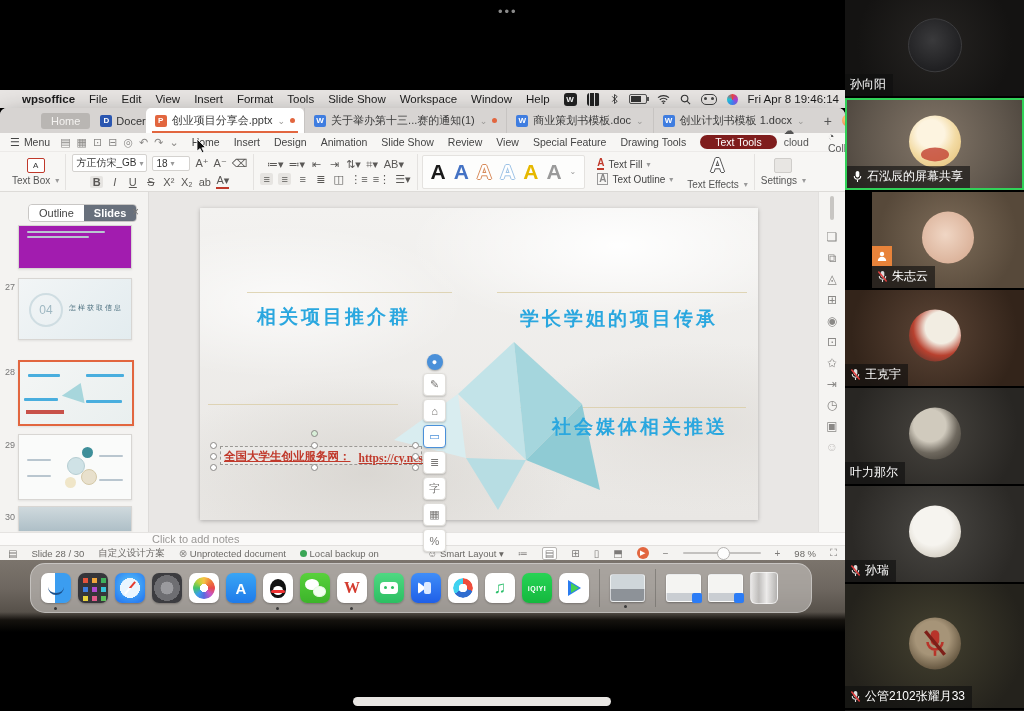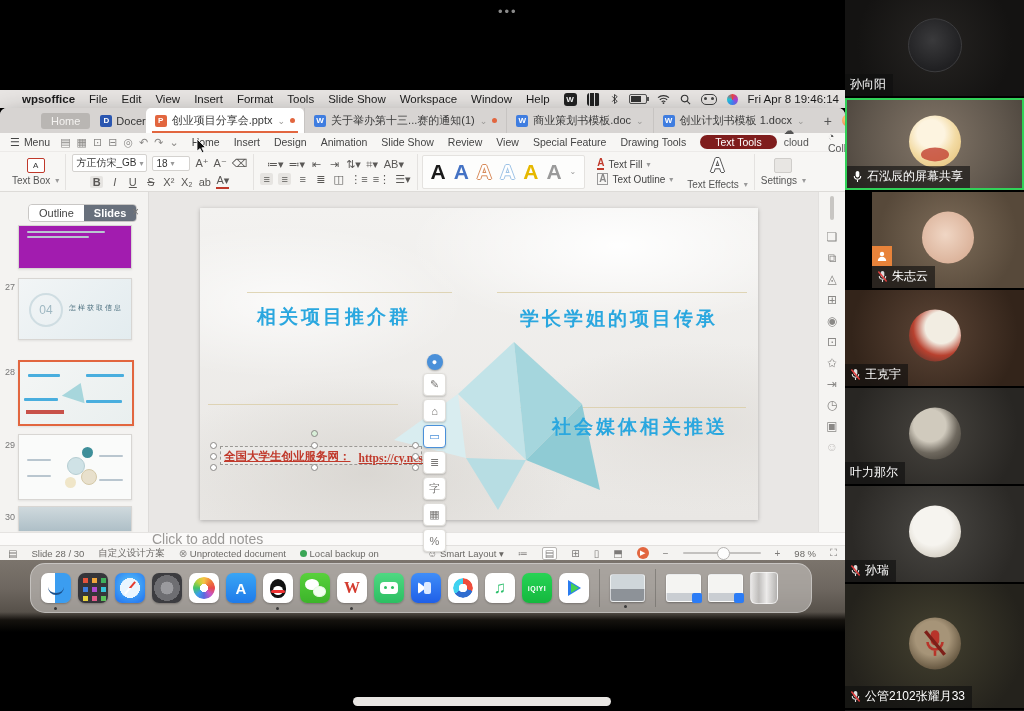--- a/index.html
+++ b/index.html
@@ -121,21 +121,21 @@
   .hdl{position:absolute;width:5px;height:5px;border:1px solid #8a8886;border-radius:50%;background:#fff;}
   .airplane{position:absolute;left:186px;top:130px;}
 
   
   .floattb{position:absolute;left:423px;top:162px;display:flex;flex-direction:column;align-items:center;gap:3px;z-index:5;}
   .ft-circle{width:16px;height:16px;border-radius:50%;background:#4a90d9;box-shadow:0 1px 2px rgba(0,0,0,.3);display:flex;align-items:center;justify-content:center;color:#fff;font-size:9px;}
   .ft-btn{width:21px;height:21px;background:#fff;border:1px solid #e0deda;border-radius:4px;box-shadow:0 1px 2px rgba(0,0,0,.18);display:flex;align-items:center;justify-content:center;font-size:11px;color:#7a7876;}
   .ft-btn.on{border:1px solid #4a90d9;color:#4a90d9;}
 
   
-  .notesbar{position:absolute;left:0;top:424px;width:100%;height:13px;background:#fbfaf9;border-top:1px solid #e5e3e1;font-size:14px;color:#9a9896;display:flex;align-items:center;padding-left:152px;box-sizing:border-box;}
+  .notesbar{position:absolute;left:0;top:424px;width:100%;height:13px;background:#fbfaf9;border-top:1px solid #e5e3e1;font-size:11px;color:#9a9896;display:flex;align-items:center;padding-left:152px;box-sizing:border-box;}
   .statusbar{position:absolute;left:0;top:437px;width:100%;height:15px;background:#f4f3f1;border-top:1px solid #e2e0de;display:flex;align-items:center;font-size:9.5px;color:#6b6966;padding:0 8px;box-sizing:border-box;gap:14px;}
   .sb-right{margin-left:auto;display:flex;align-items:center;gap:14px;}
   .sb-ic{font-size:10px;color:#7c7a78;}
   .sb-ic.box{border:1px solid #b8b6b4;border-radius:2px;padding:0 2px;background:#fff;}
   .play-btn{width:12px;height:12px;border-radius:50%;background:#e2663f;color:#fff;font-size:7px;display:flex;align-items:center;justify-content:center;}
   .zoom-track{width:78px;height:2px;background:#c3c1bf;border-radius:1px;position:relative;}
   .zoom-knob{position:absolute;left:34px;top:-5px;width:11px;height:11px;border-radius:50%;background:#fdfdfd;border:1px solid #b5b3b1;}
   .gdot{width:7px;height:7px;border-radius:50%;background:#3aa655;display:inline-block;}
   .xcir{font-size:10px;color:#8a8886;}
 

